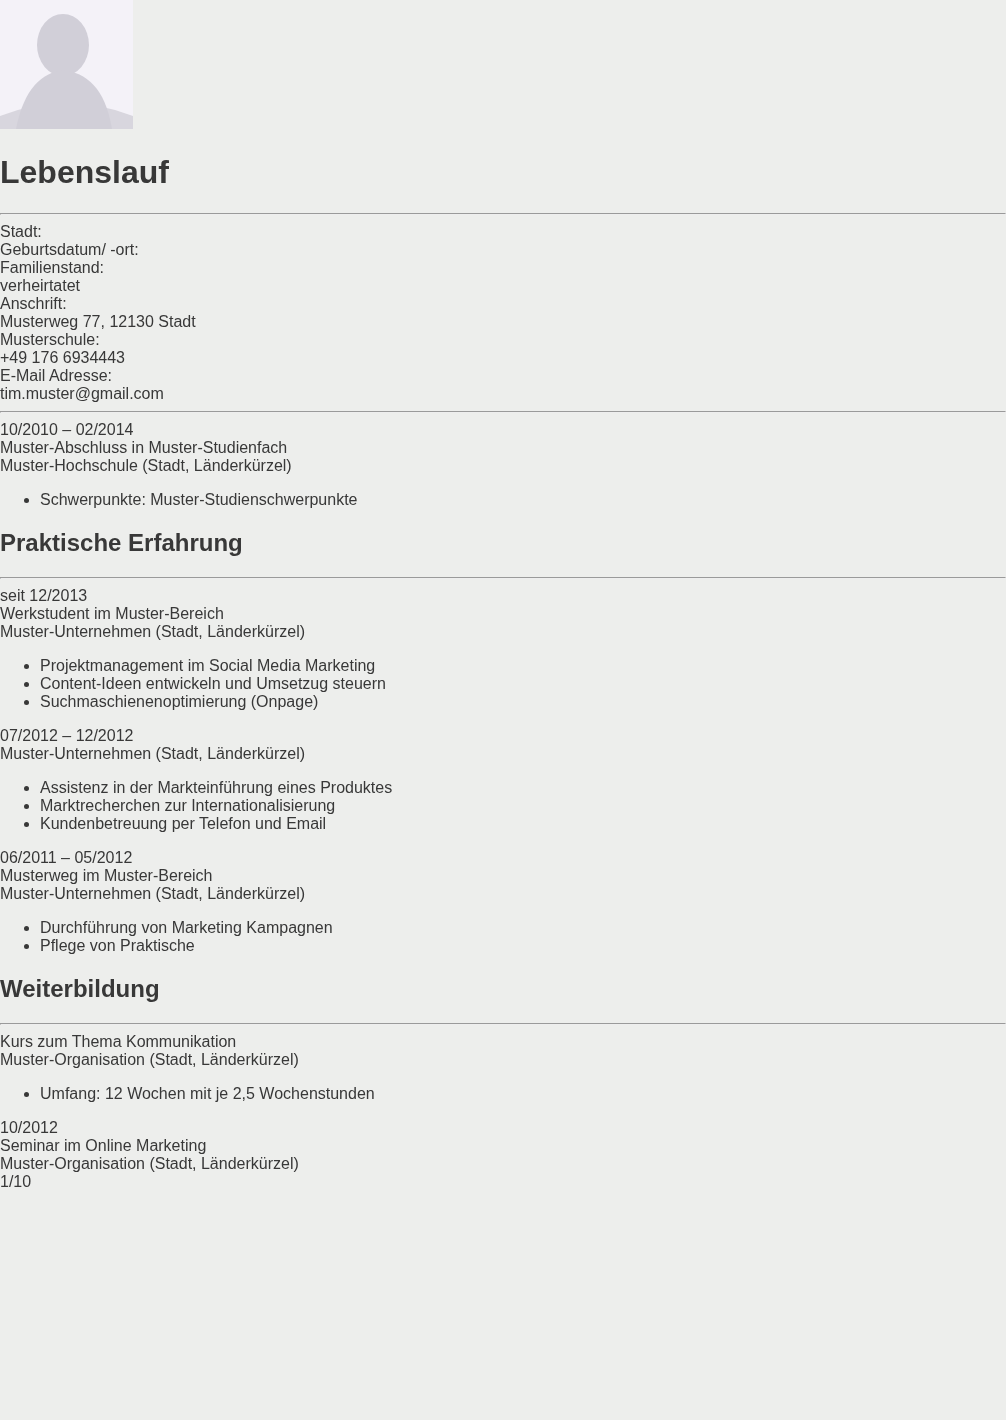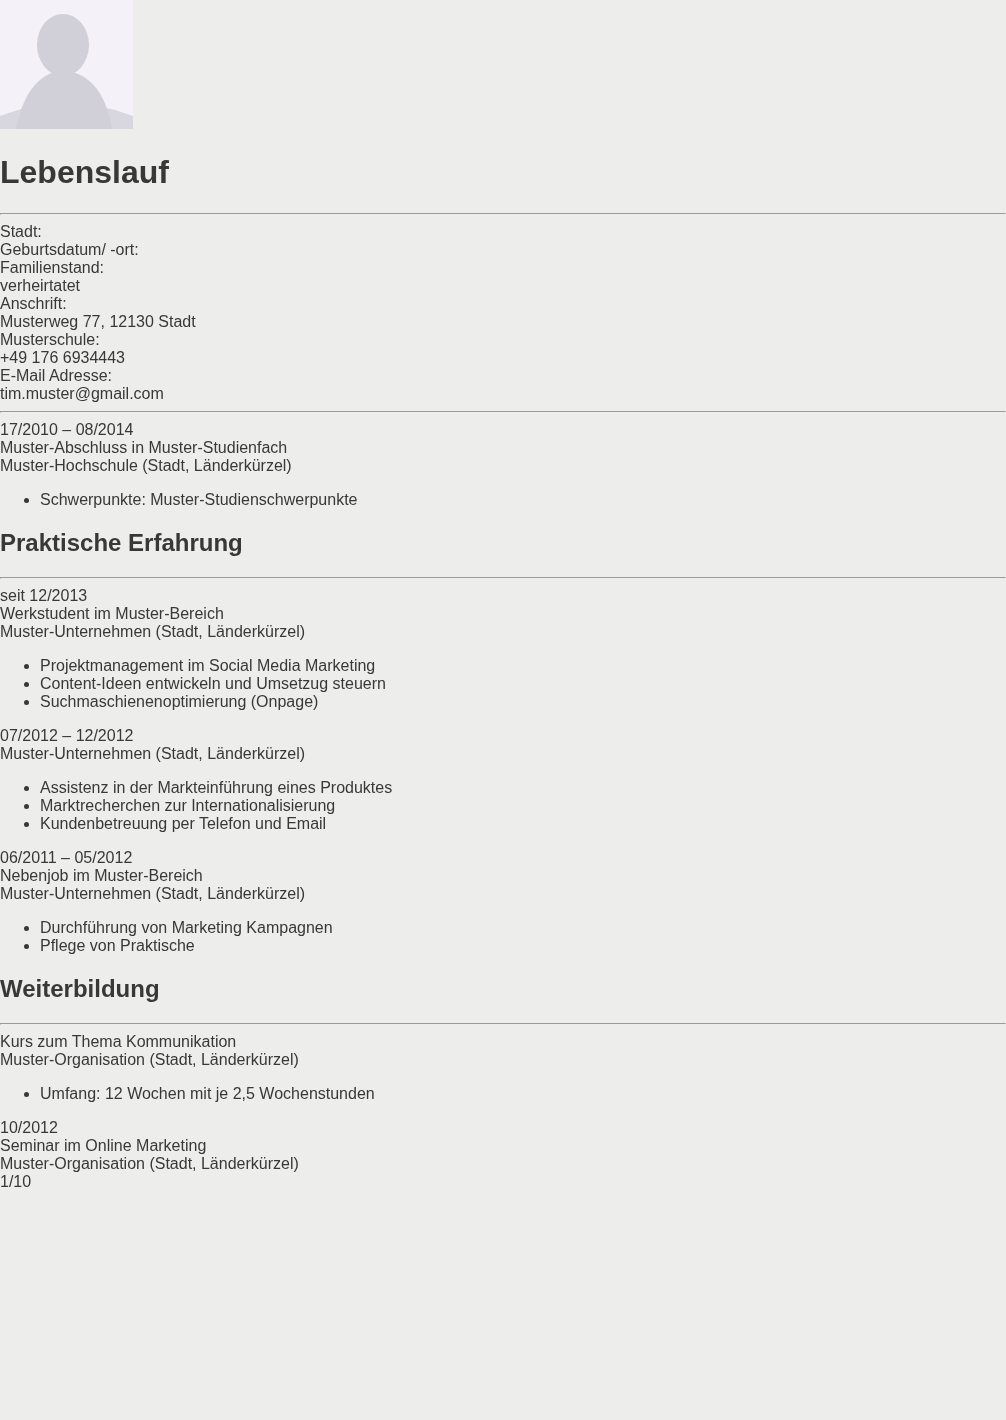--- a/index.html
+++ b/index.html
@@ -97,21 +97,21 @@
     <div class="personal-row">
       <div class="personal-label">E-Mail Adresse:</div>
       <div class="personal-value">tim.muster@gmail.com</div>
     </div>
   </div>
 
   <div class="section">
     <hr class="section-rule">
 
     <div class="entry">
-      <div class="entry-period">17/2010 – 08/2014</div>
+      <div class="entry-period">10/2010 – 02/2014</div>
       <div class="entry-body">
         <div class="entry-title"><span class="hl">Muster-Abschluss in Muster-Studienfach</span></div>
         <div class="entry-subtitle">Muster-Hochschule (Stadt, Länderkürzel)</div>
         <ul class="bullets">
           <li>Schwerpunkte: Muster-Studienschwerpunkte</li>
         </ul>
       </div>
     </div>
 
   </div>
@@ -141,21 +141,21 @@
           <li>Assistenz in der Markteinführung eines Produktes</li>
           <li>Marktrecherchen zur Internationalisierung</li>
           <li>Kundenbetreuung per Telefon und Email</li>
         </ul>
       </div>
     </div>
 
     <div class="entry">
       <div class="entry-period">06/2011 – 05/2012</div>
       <div class="entry-body">
-        <div class="entry-title"><span class="hl">Nebenjob im Muster-Bereich</span></div>
+        <div class="entry-title"><span class="hl">Musterweg im Muster-Bereich</span></div>
         <div class="entry-subtitle">Muster-Unternehmen (Stadt, Länderkürzel)</div>
         <ul class="bullets">
           <li>Durchführung von Marketing Kampagnen</li>
           <li>Pflege von Praktische</li>
         </ul>
       </div>
     </div>
   </div>
 
   <div class="section">

